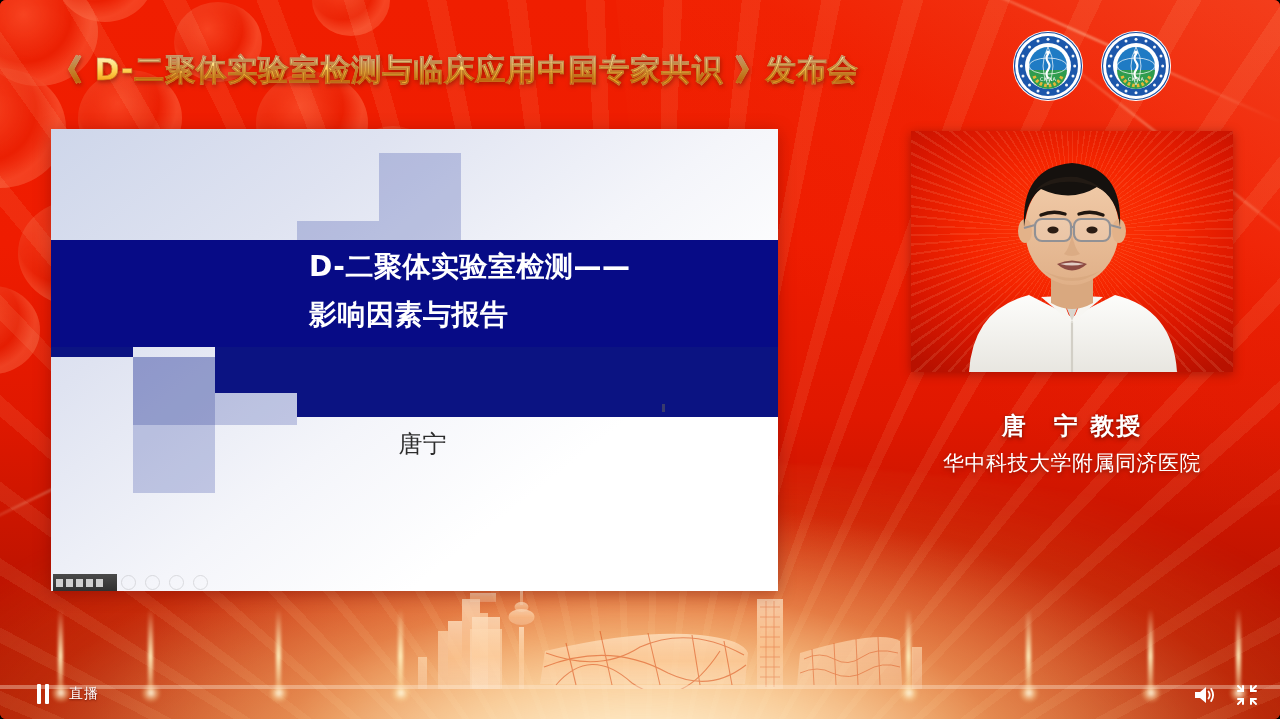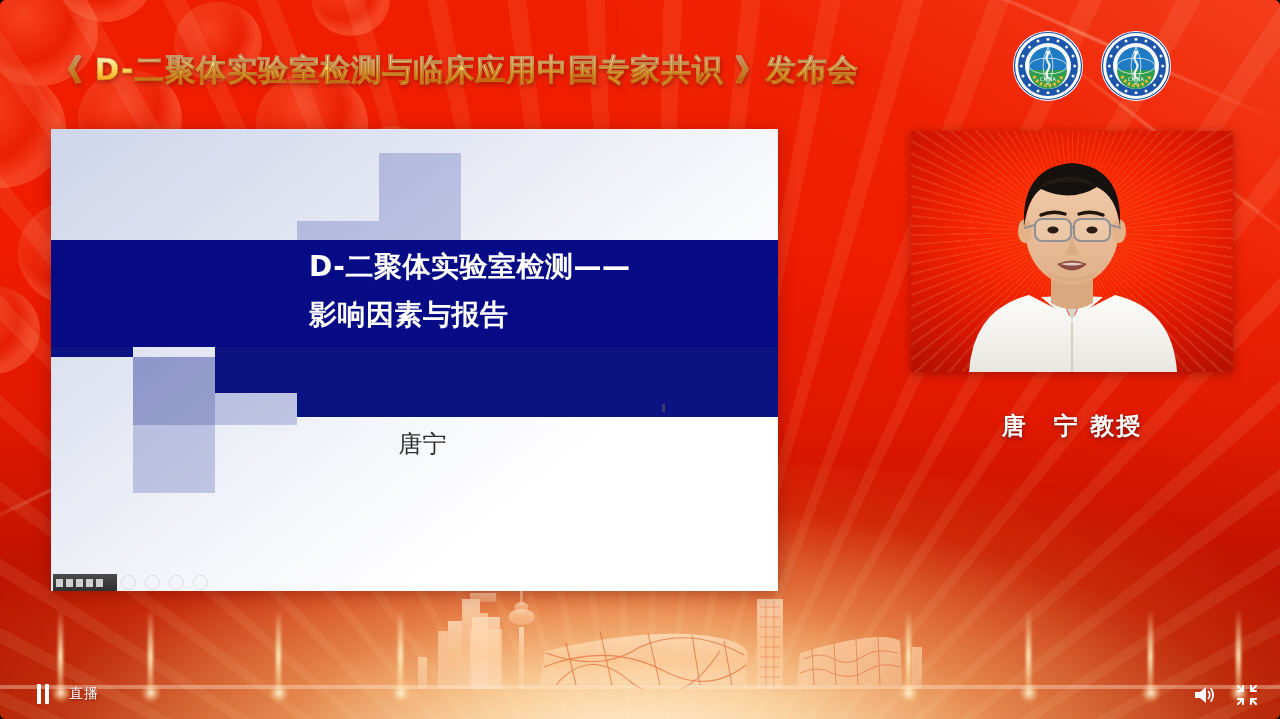--- a/index.html
+++ b/index.html
@@ -448,20 +448,21 @@
       <path d="M161 104 Q158 118 153 123 Q160 127 169 123 Q164 118 161 104" fill="#d6a57c" opacity=".65"></path>
 
       <path d="M146 133 Q161 126 176 133 Q161 146 146 133 Z" fill="#8d4a42"></path>
       <path d="M149 133 Q161 130 173 133 Q161 136 149 133 Z" fill="#f0e4dc" opacity=".85"></path>
 
       <path d="M133 140 Q161 160 189 140 Q161 154 133 140" fill="#cf9d74" opacity=".4"></path>
     </svg>
   </div>
 
   <div class="cap-name">唐　宁 教授</div>
+  <div class="cap-affil">华中科技大学附属同济医院</div>
 
   <div class="ctl-left">
     <div class="pause-btn">
       <i></i>
         <i></i>
     </div>
     <div class="live-label">直播</div>
   </div>
 
   <div class="ctl-right">

